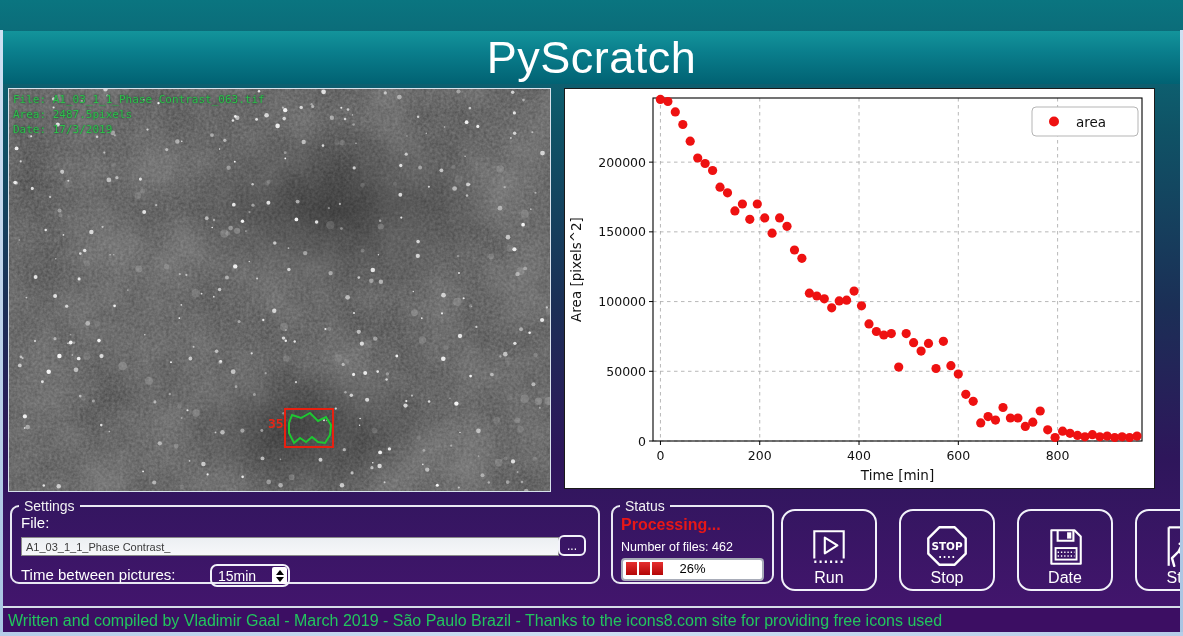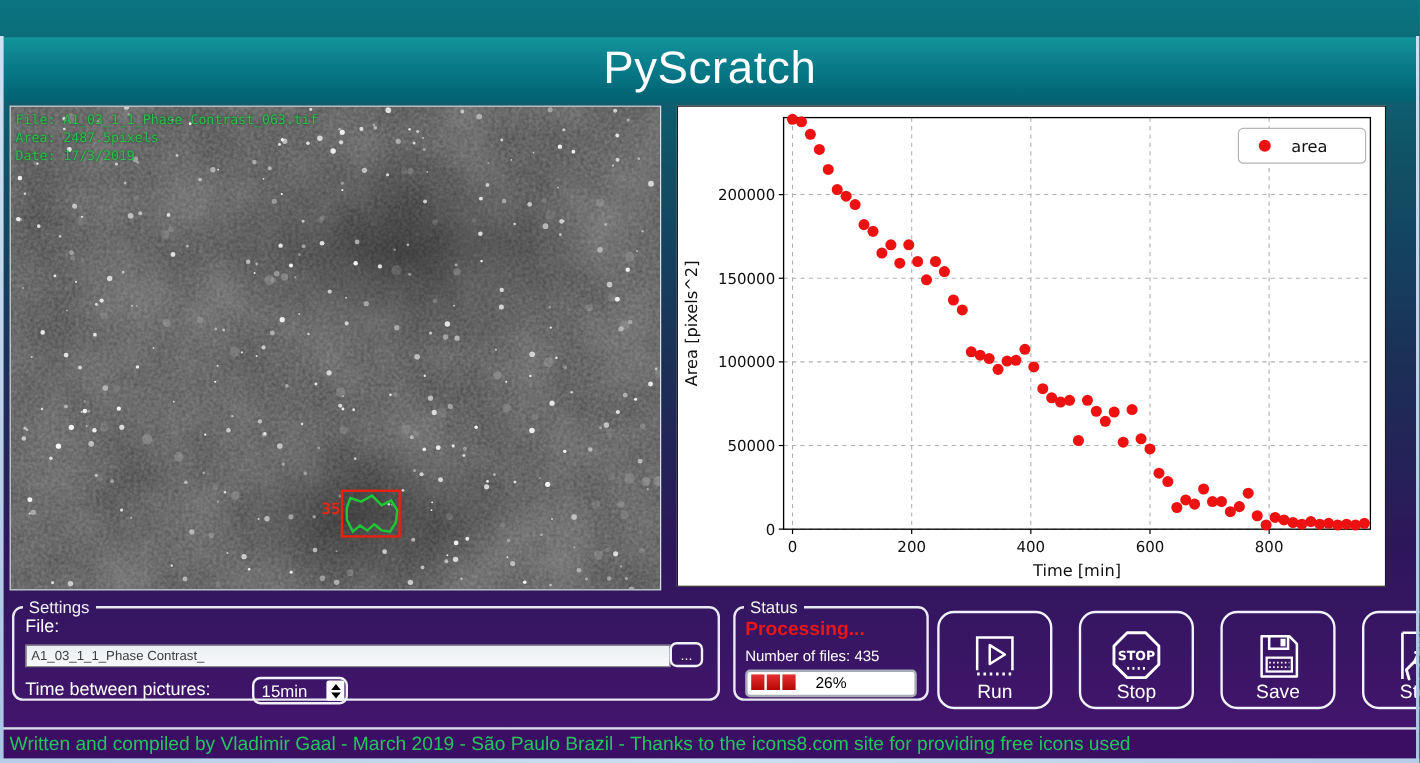--- a/index.html
+++ b/index.html
@@ -18,21 +18,21 @@
     background:linear-gradient(180deg,#fbfdff,#d9e3ee 45%,#c0cedd 50%,#d2dde9);
     display:flex;align-items:center;justify-content:center;cursor:default;box-sizing:border-box;}
   .win-btn.close{width:43px;background:linear-gradient(180deg,#f0a492,#d95f43 45%,#c03c22 50%,#d4542f);}
   .glyph-min{width:11px;height:3px;background:#fff;box-shadow:0 1px 1px #6b7f93;}
   .glyph-max{width:9px;height:7px;border:2px solid #fff;box-shadow:0 0 1px #6b7f93;}
   .glyph-x{color:#fff;font-size:12px;font-weight:bold;text-shadow:0 1px 1px #701800;line-height:1;}
   
   .header{position:absolute;left:0;top:31px;width:100%;height:53px;
     background:linear-gradient(180deg,#13949b 0%,#0a7e8c 40%,#016273 100%);
     display:flex;align-items:center;justify-content:center;}
-  .header-title{color:#fff;font-size:38px;letter-spacing:0.5px;}
+  .header-title{color:#fff;font-size:45px;letter-spacing:0.5px;}
   
   .image-panel{position:absolute;left:8px;top:88px;width:541px;height:402px;border:1px solid #d8e2ec;background:#3e3e3e;overflow:hidden;}
   .overlay-text{position:absolute;left:4px;top:3px;color:#2fbf4a;font-family:"DejaVu Sans Mono",monospace;font-size:11px;line-height:15px;text-shadow:0 0 2px #042;}
   .roi-svg{position:absolute;left:258px;top:312px;}
   .chart-panel{position:absolute;left:564px;top:88px;width:589px;height:399px;background:#fff;border:1px solid #1a1a1a;}
   
   fieldset{position:absolute;margin:0;padding:0;border:2px solid #e9e9f3;border-radius:9px;}
   fieldset legend{color:#f2f2f2;font-size:14px;margin-left:7px;padding:0 5px;margin-top:20px;}
   .settings-fs{left:10px;top:498px;width:586px;height:82px;}
   .status-fs{left:611px;top:498px;width:159px;height:82px;}
@@ -605,21 +605,21 @@
       <span class="spin-arrows">
         <span class="tri-up"></span>
         <span class="tri-down"></span>
       </span>
     </div>
   </fieldset>
 
   <fieldset class="status-fs">
     <legend>Status</legend>
     <span class="proc-text">Processing...</span>
-    <span class="files-text">Number of files: 435</span>
+    <span class="files-text">Number of files: 462</span>
     <div class="progress">
       <span class="blocks" id="progress-blocks">
           <i></i>
           <i></i>
           <i></i>
         </span>
       <span class="pct">26%</span>
     </div>
   </fieldset>
 
@@ -641,21 +641,21 @@
       <span class="lbl">Stop</span>
     </button>
     <button class="big-btn">
       <svg width="42" height="42" viewBox="0 0 40 40">
         <path d="M7,4 H29 L35,10 V36 H7 Z" fill="none" stroke="#fff" stroke-width="2" stroke-linejoin="round"></path>
         <path d="M13,4 V14 H28 V4" fill="none" stroke="#fff" stroke-width="2"></path>
         <rect x="22" y="6" width="4" height="6" fill="#fff"></rect>
         <rect x="11" y="21" width="20" height="11" fill="none" stroke="#fff" stroke-width="1.8"></rect>
         <path d="M13,25 H29 M13,28.5 H29" stroke="#fff" stroke-width="1.4" stroke-dasharray="1.3,1.8" fill="none"></path>
       </svg>
-      <span class="lbl">Save</span>
+      <span class="lbl">Date</span>
     </button>
     <button class="big-btn">
       <svg width="44" height="44" viewBox="0 0 40 40">
         <path d="M7,3 V38" stroke="#fff" stroke-width="2" fill="none"></path>
         <path d="M7,3 H34 V38" stroke="#fff" stroke-width="2" fill="none"></path>
         <circle cx="23" cy="10" r="4" fill="none" stroke="#fff" stroke-width="2"></circle>
         <path d="M21,15 L16,25 M17,18 L26,21 L23,28 M16,25 L24,30 L21,38 M16,25 L10,31 L12,38" stroke="#fff" stroke-width="2.2" fill="none" stroke-linecap="round" stroke-linejoin="round"></path>
       </svg>
       <span class="lbl">Stop</span>
     </button>

